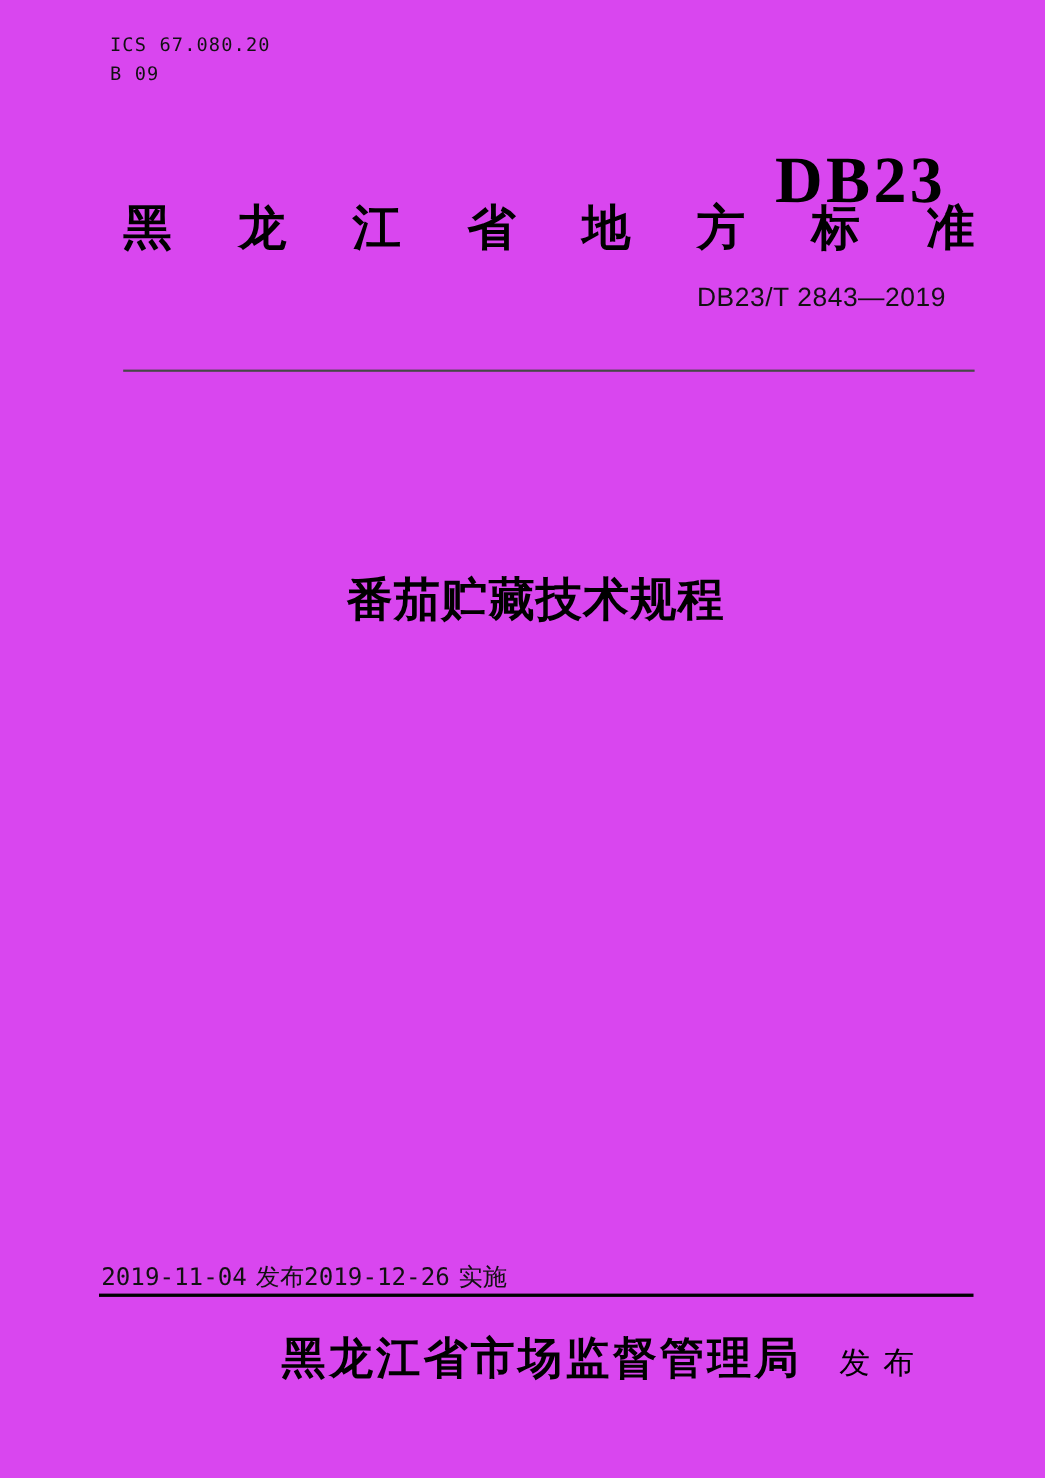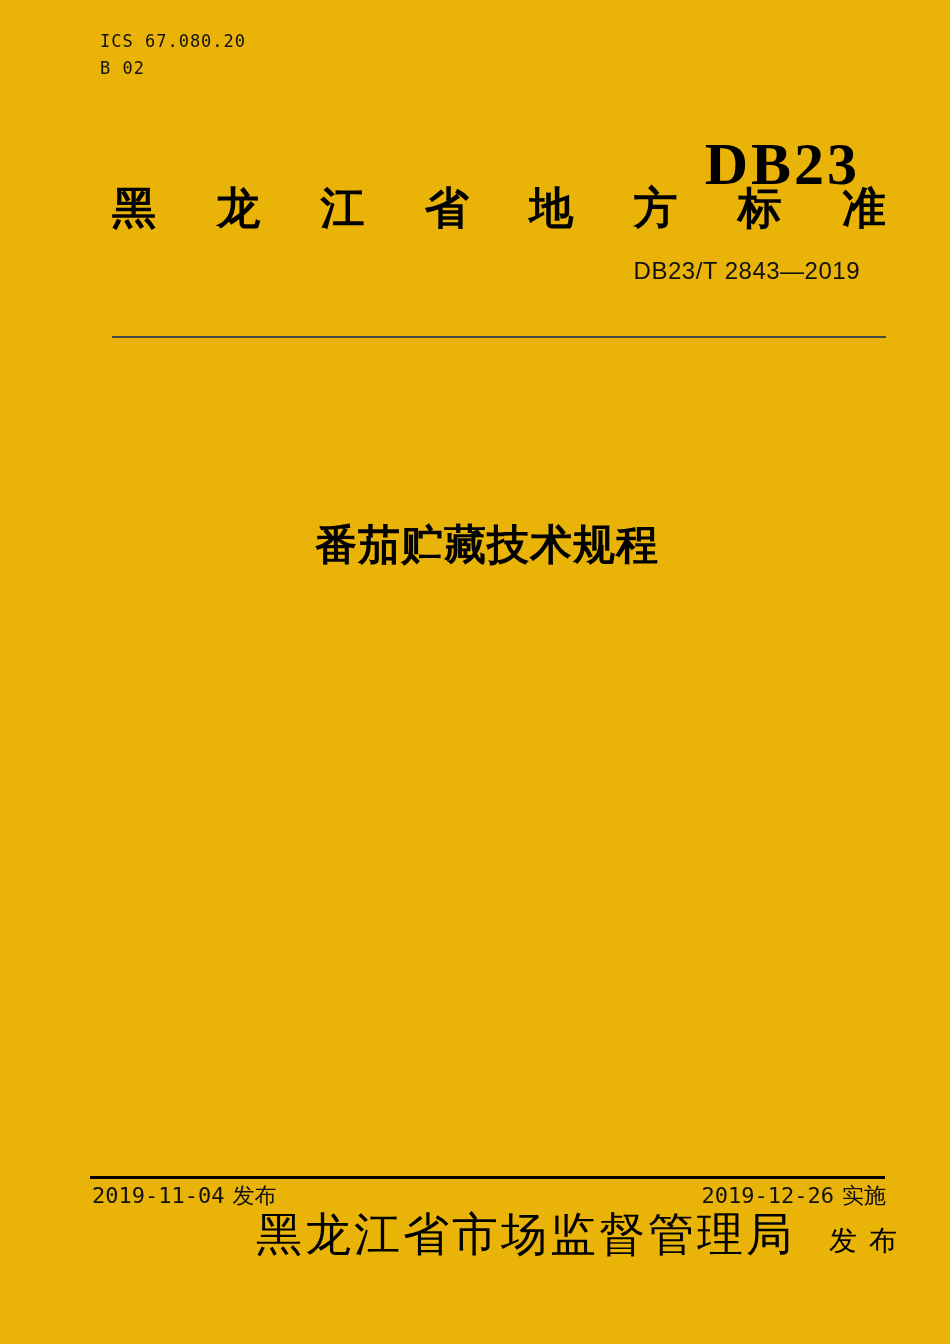--- a/index.html
+++ b/index.html
@@ -1,20 +1,20 @@
 <!DOCTYPE html>
 <html><head>
 <meta charset="utf-8">
 <style>
   html, body { margin: 0; padding: 0; background: #ffffff; }
   .page {
     position: relative;
     width: 950px;
     height: 1344px;
-    background: #eab308;
+    background: #d946ef;
     color: #111;
     font-family: "Liberation Sans", sans-serif;
     overflow: hidden;
   }
 
   
   .ics-block {
     position: absolute;
     left: 100px;
     top: 28px;
@@ -87,23 +87,23 @@
     font-weight: bold;
     letter-spacing: 1px;
     color: #000;
   }
 
   
   .dates-row {
     position: absolute;
     left: 92px;
     width: 794px;
-    top: 1183px;
+    top: 1148px;
     display: flex;
-    justify-content: space-between;
+    justify-content: flex-start;
     font-family: "DejaVu Sans Mono", monospace;
     font-size: 22px;
     line-height: 26px;
     color: #111;
     white-space: nowrap;
   }
   .date-label { margin-left: 8px; font-family: "Liberation Sans", sans-serif; }
 
   .rule-bottom {
     position: absolute;
@@ -119,41 +119,41 @@
     position: absolute;
     left: 256px;
     top: 1212px;
     display: flex;
     align-items: baseline;
     white-space: nowrap;
     color: #000;
   }
   .publisher-name {
     font-family: "Liberation Serif", serif;
-    font-size: 46px;
+    font-size: 40px;
     line-height: 46px;
     letter-spacing: 3px;
-    font-weight: normal;
+    font-weight: bold;
   }
   .publisher-action {
     margin-left: 34px;
     font-family: "Liberation Sans", sans-serif;
     font-size: 28px;
     letter-spacing: 12px;
     font-weight: normal;
   }
 </style>
 </head>
 <body>
 
 <div class="page">
 
   <div class="ics-block">
     <div>ICS 67.080.20</div>
-    <div>B 02</div>
+    <div>B 09</div>
   </div>
 
   <div class="db23-logo">DB23</div>
 
   <div class="std-type-row">
     <span>黑</span>
     <span>龙</span>
     <span>江</span>
     <span>省</span>
     <span>地</span>

